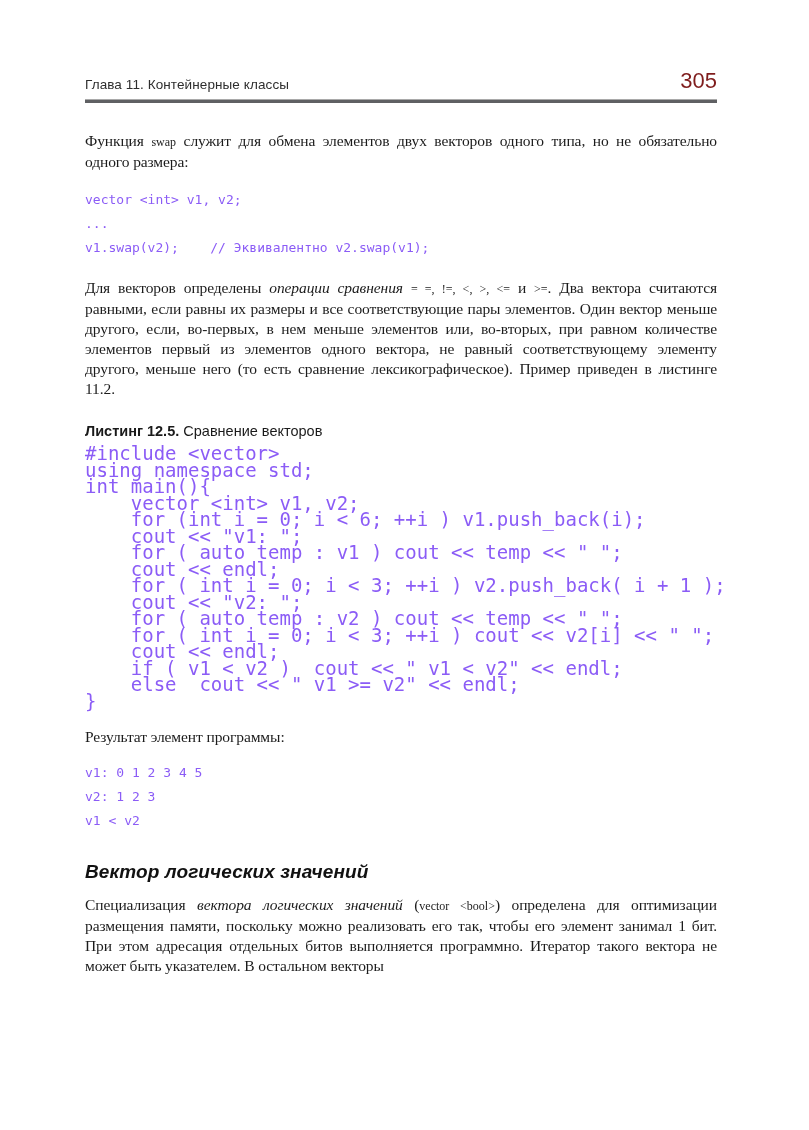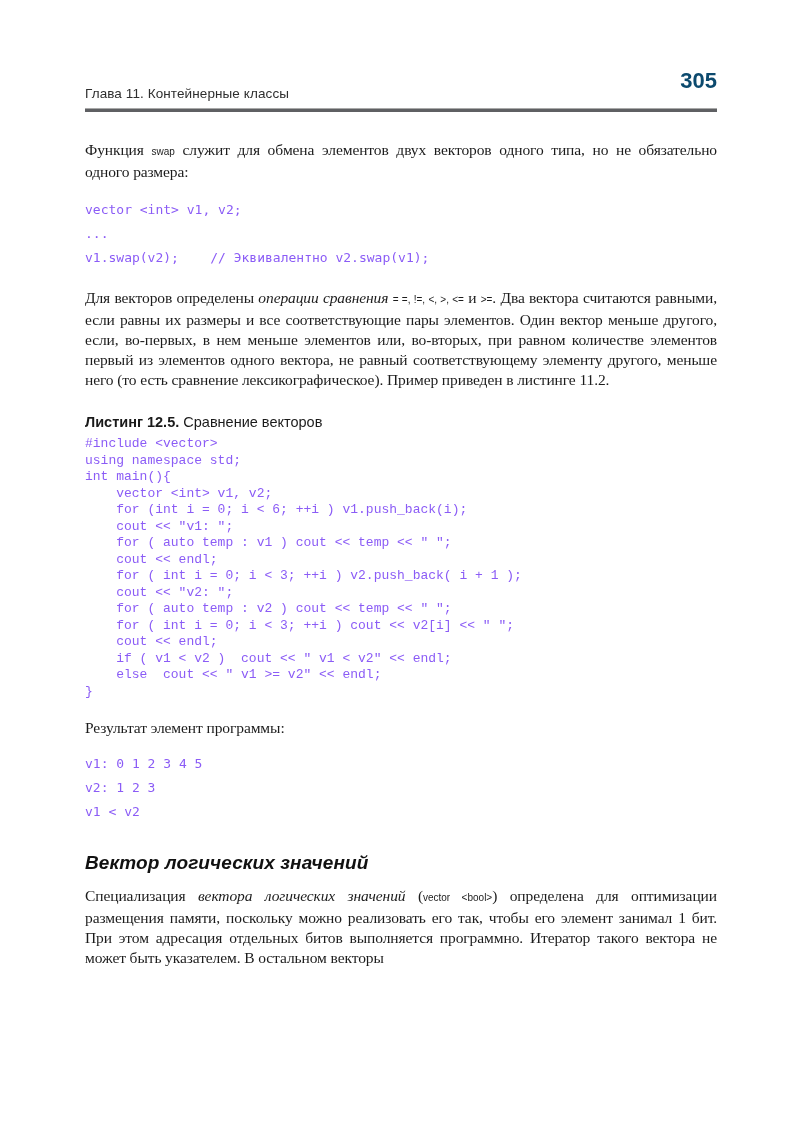--- a/index.html
+++ b/index.html
@@ -28,58 +28,57 @@
     font-family: "Liberation Sans", sans-serif;
   }
   .chapter-title {
     font-size: 13.5px;
     color: #2e2e2e;
     padding-bottom: 7px;
     letter-spacing: 0.1px;
   }
   .page-number {
     font-size: 22px;
-    font-weight: bold;
-    color: #0c4a6e;
-    padding-bottom: 14px;
+    font-weight: normal;
+    color: #7f1d1d;
+    padding-bottom: 5px;
   }
   .header-rule {
     height: 3px;
     background: #5f6063;
     border-top: 1px solid #a9a9a9;
   }
   
   .body-text {
     font-size: 15.5px;
     line-height: 20px;
     text-align: justify;
     letter-spacing: -0.1px;
     margin: 0;
   }
   .it { font-style: italic; }
   .inline-code {
-    font-family: Liberation Sans, sans-serif;
-    font-size: 10px;
+    font-family: Liberation Serif, serif;
+    font-size: 12px;
     letter-spacing: 0;
   }
   
   .code {
     font-family: "DejaVu Sans Mono", monospace;
     white-space: pre;
     color: #8b5cf6;
     margin: 0;
   }
   .code-loose {
     font-size: 13px;
     line-height: 24px;
   }
   .code-tight {
-    font-size: 13px;
+    font-size: 19px;
     line-height: 16.5px;
-    font-family: Liberation Mono, monospace;
   }
   
   .listing-caption {
     font-family: "Liberation Sans", sans-serif;
     font-size: 14.5px;
     margin: 0;
     color: #1a1a1a;
   }
   .listing-caption .lbl { font-weight: bold; }
   .section-heading {

